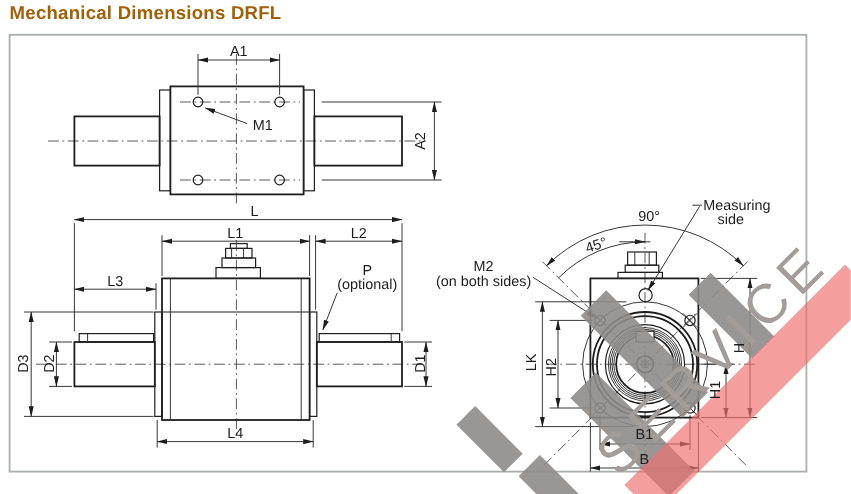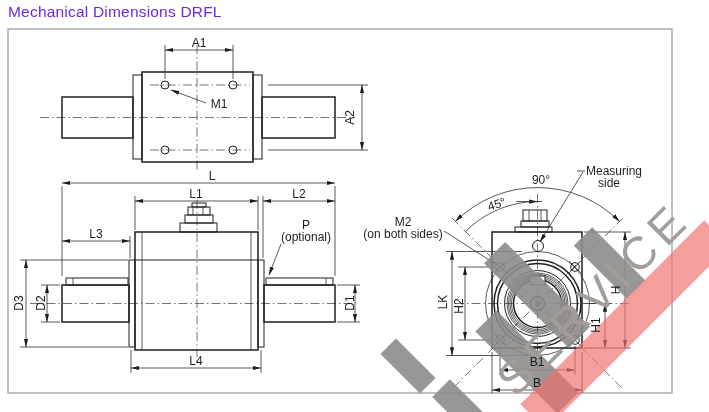--- a/index.html
+++ b/index.html
@@ -1,19 +1,19 @@
 <!DOCTYPE html>
 <html><head>
 <meta charset="utf-8">
 <style>
   html,body{margin:0;padding:0;background:#fff;}
   body{width:709px;height:412px;position:relative;overflow:hidden;
        font-family:"Liberation Sans",sans-serif;}
-  .page-title{position:absolute;left:8px;top:3px;font-size:15.5px;font-weight:normal;
-       color:#6d28d9;letter-spacing:.2px;}
+  .page-title{position:absolute;left:8px;top:3px;font-size:15.5px;font-weight:bold;
+       color:#a16207;letter-spacing:.2px;}
   svg{position:absolute;left:0;top:0;}
   #geom{z-index:1;}
   #labels{z-index:4;}
   .wm{position:absolute;z-index:3;pointer-events:none;}
   .wm-bar{background:rgba(142,140,139,.9);}
   .wm-stripe{background:rgba(239,112,112,.68);}
   .wm-text{color:#a39d9a;font-size:46px;font-weight:500;letter-spacing:7px;
        white-space:nowrap;}
   text{font-family:"Liberation Sans",sans-serif;font-size:12px;fill:#1d1d1d;}
   .thin{stroke:#2e2e2e;stroke-width:.8;fill:none;}

